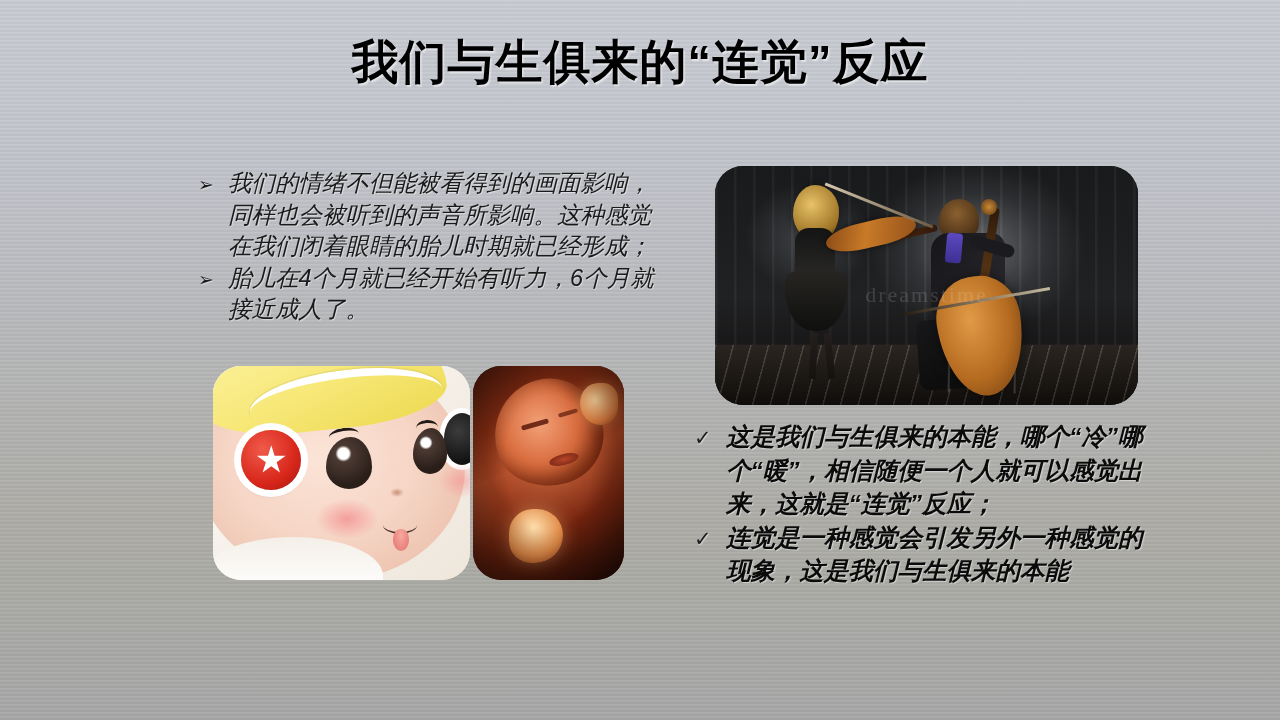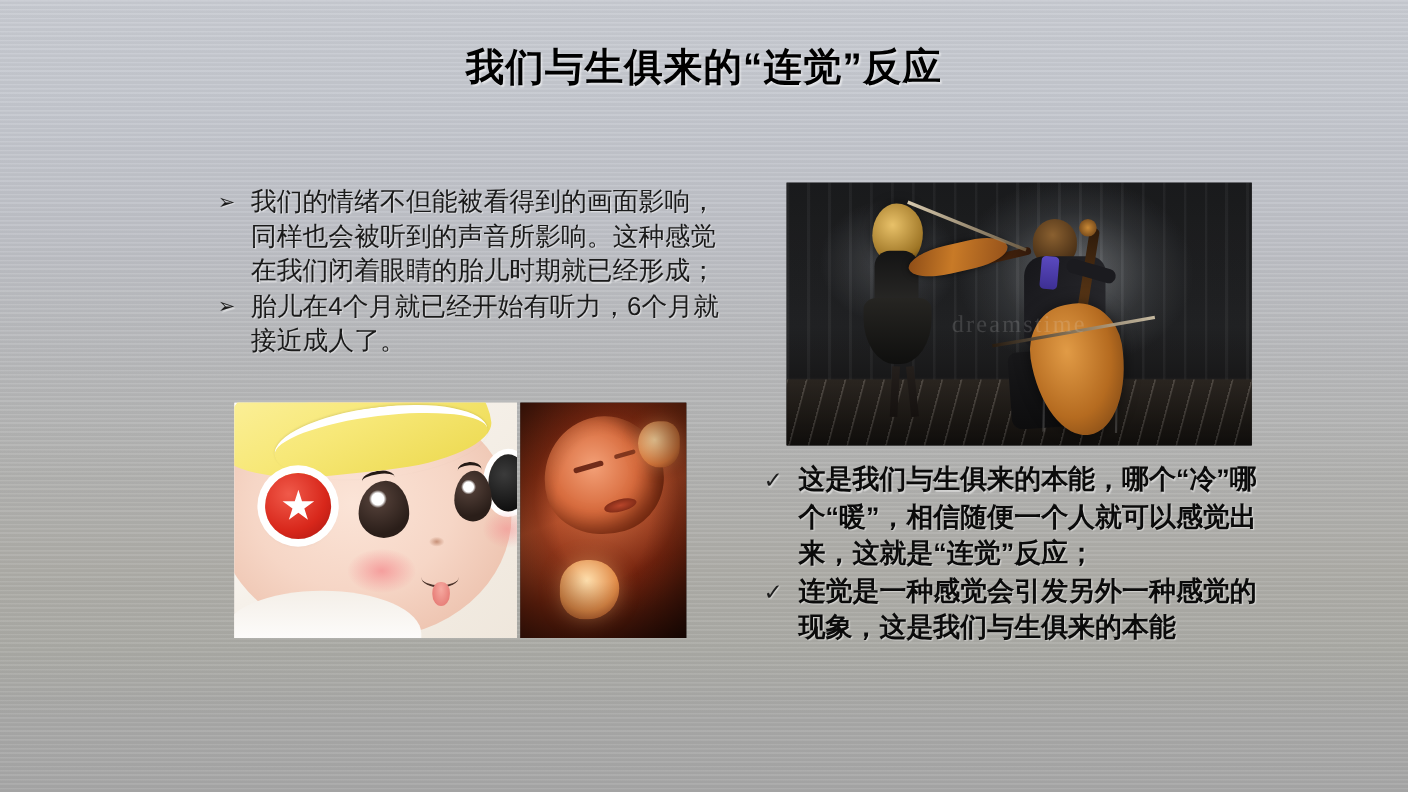--- a/index.html
+++ b/index.html
@@ -25,21 +25,21 @@
         #b2b2b0 60%,
         #aeada8 72%,
         #ababa6 82%,
         #a9a9a8 91%,
         #a8a8a8 100%);
   }
   
   .title{
     position:absolute;left:0;top:32px;width:1280px;
     text-align:center;
-    font-size:35px;
+    font-size:47px;
     line-height:60px;
     font-weight:700;
     color:#000;
     letter-spacing:1px;
     text-shadow:1.5px 1.5px 1.6px rgba(255,255,255,.55);
     white-space:nowrap;
   }
   
   .left-text{
     position:absolute;left:198px;top:168px;width:460px;
@@ -54,35 +54,35 @@
   }
   .bul .mk{
     flex:0 0 auto;
     width:30px;
     font-size:19px;
     line-height:31.5px;
     color:#1d1d1d;
     text-align:left;
     transform:translateY(1px);
   }
-  .bul .tx{flex:1 1 auto;}
+  .bul .tx{flex:1 1 auto;font-style:italic;}
   
   .right-text{
     position:absolute;left:694px;top:420px;width:470px;
     font-size:24.5px;
     line-height:33.5px;
     font-weight:700;
     color:#0b0b0b;
     text-shadow:1px 1px 1.2px rgba(255,255,255,.5);
   }
   .right-text .mk{
     width:32px;font-size:21px;line-height:33.5px;font-weight:400;
   }
   
-  .photo{position:absolute;overflow:hidden;background:#222;}
+  .photo{position:absolute;overflow:hidden;background:#222;border-radius:28px;}
   
   #photo-duo{left:715px;top:166px;width:423px;height:239px;}
   .duo-bg{
     position:absolute;inset:0;
     background:
       radial-gradient(ellipse 150px 120px at 62% 34%, rgba(190,195,200,.50) 0%, rgba(120,125,130,.22) 45%, rgba(0,0,0,0) 72%),
       radial-gradient(ellipse 90px 80px at 22% 30%, rgba(160,165,172,.30) 0%, rgba(0,0,0,0) 70%),
       linear-gradient(to bottom, #1b1c1e 0%, #232426 55%, #1a1a1b 74%, #2a2927 76%, #1d1c1b 100%);
   }
   .duo-planks{

